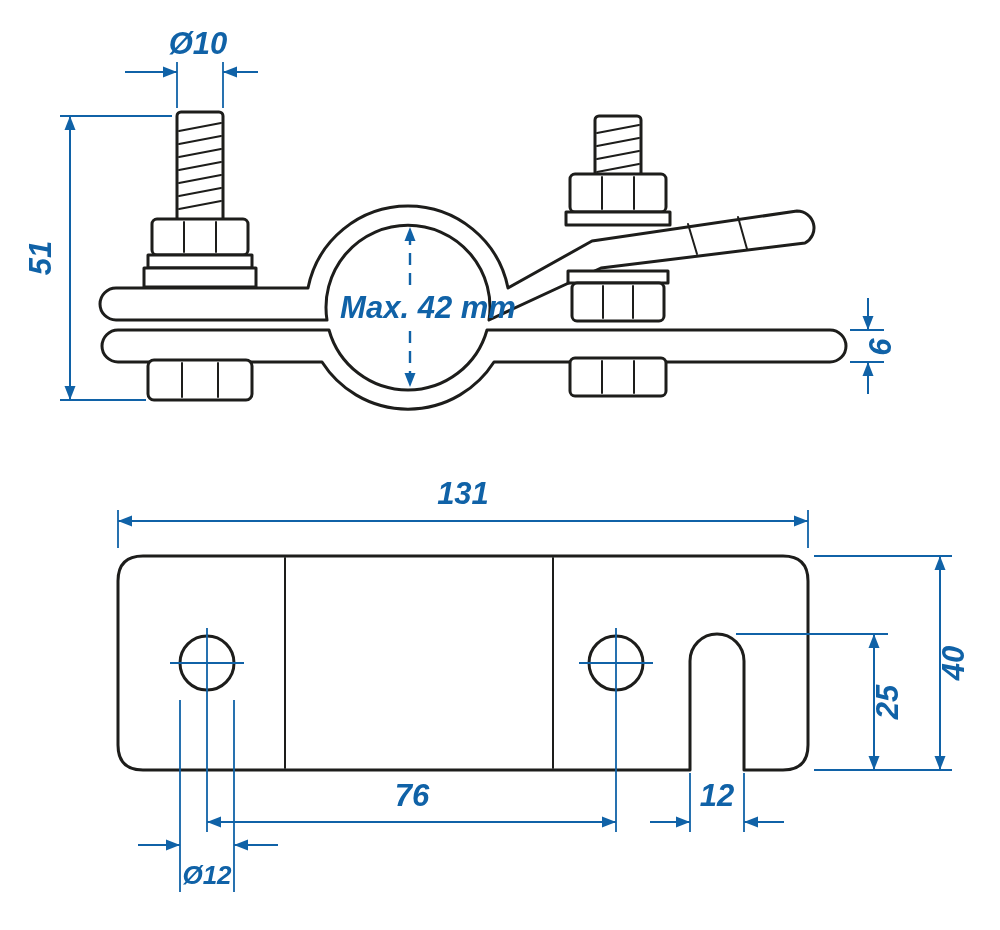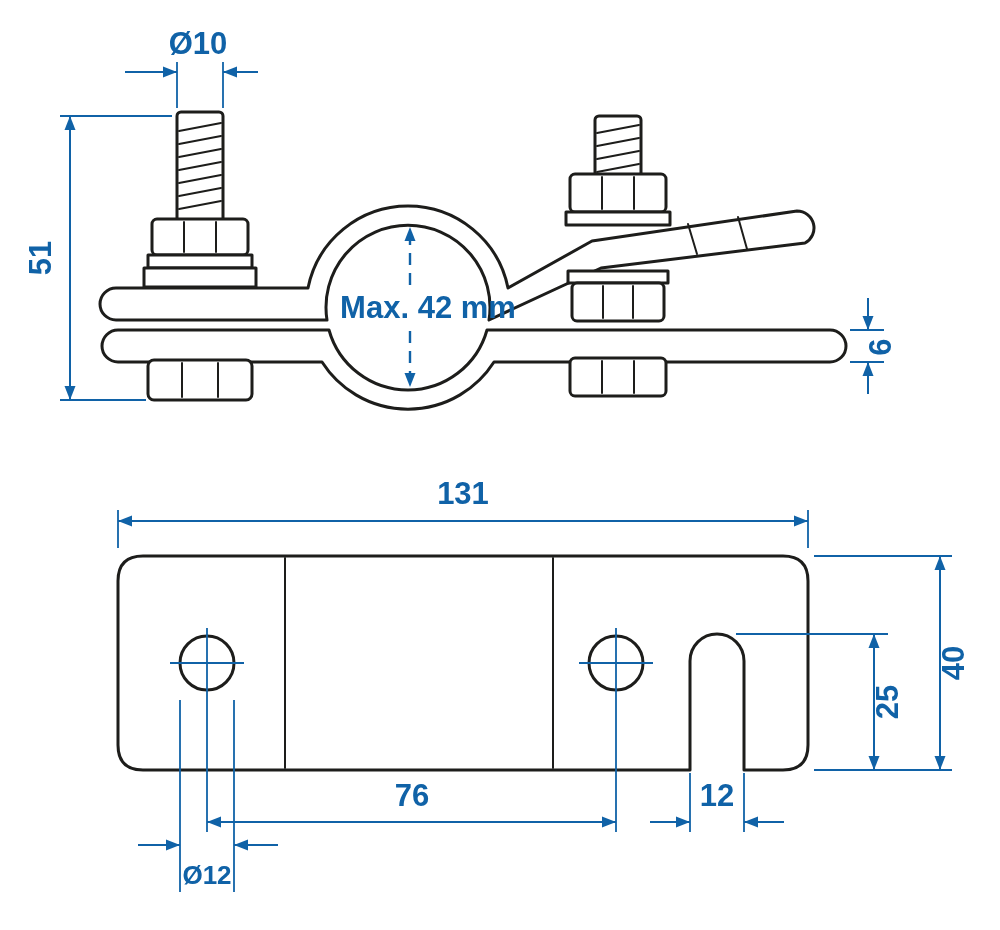--- a/index.html
+++ b/index.html
@@ -1,16 +1,16 @@
 <!DOCTYPE html>
 <html><head>
 <meta charset="utf-8">
 <style>
   html,body{margin:0;padding:0;background:#ffffff;}
-  .canvas{width:992px;height:930px;position:relative;background:#ffffff;font-family:"Liberation Sans",sans-serif;}
+  .canvas{width:992px;height:930px;position:relative;background:#ffffff;font-family:"Liberation Sans",sans-serif;font-style:italic;}
   svg{display:block;}
   .part{fill:#ffffff;stroke:#1d1d1b;stroke-width:3;stroke-linejoin:round;stroke-linecap:round;}
   .thin{fill:none;stroke:#1d1d1b;stroke-width:2;stroke-linecap:round;}
   .dim{fill:none;stroke:#1062A7;stroke-width:2;stroke-linecap:butt;}
   .dimthin{fill:none;stroke:#1062A7;stroke-width:1.8;}
   .dimdash{fill:none;stroke:#1062A7;stroke-width:2.4;stroke-dasharray:12 8;}
   .arrow{fill:#1062A7;stroke:none;}
   .dim-label{font-family:"Liberation Sans",sans-serif;font-weight:bold;font-size:31px;fill:#1062A7;}
   .dim-label-sm{font-family:"Liberation Sans",sans-serif;font-weight:bold;font-size:26px;fill:#1062A7;}
 </style>

